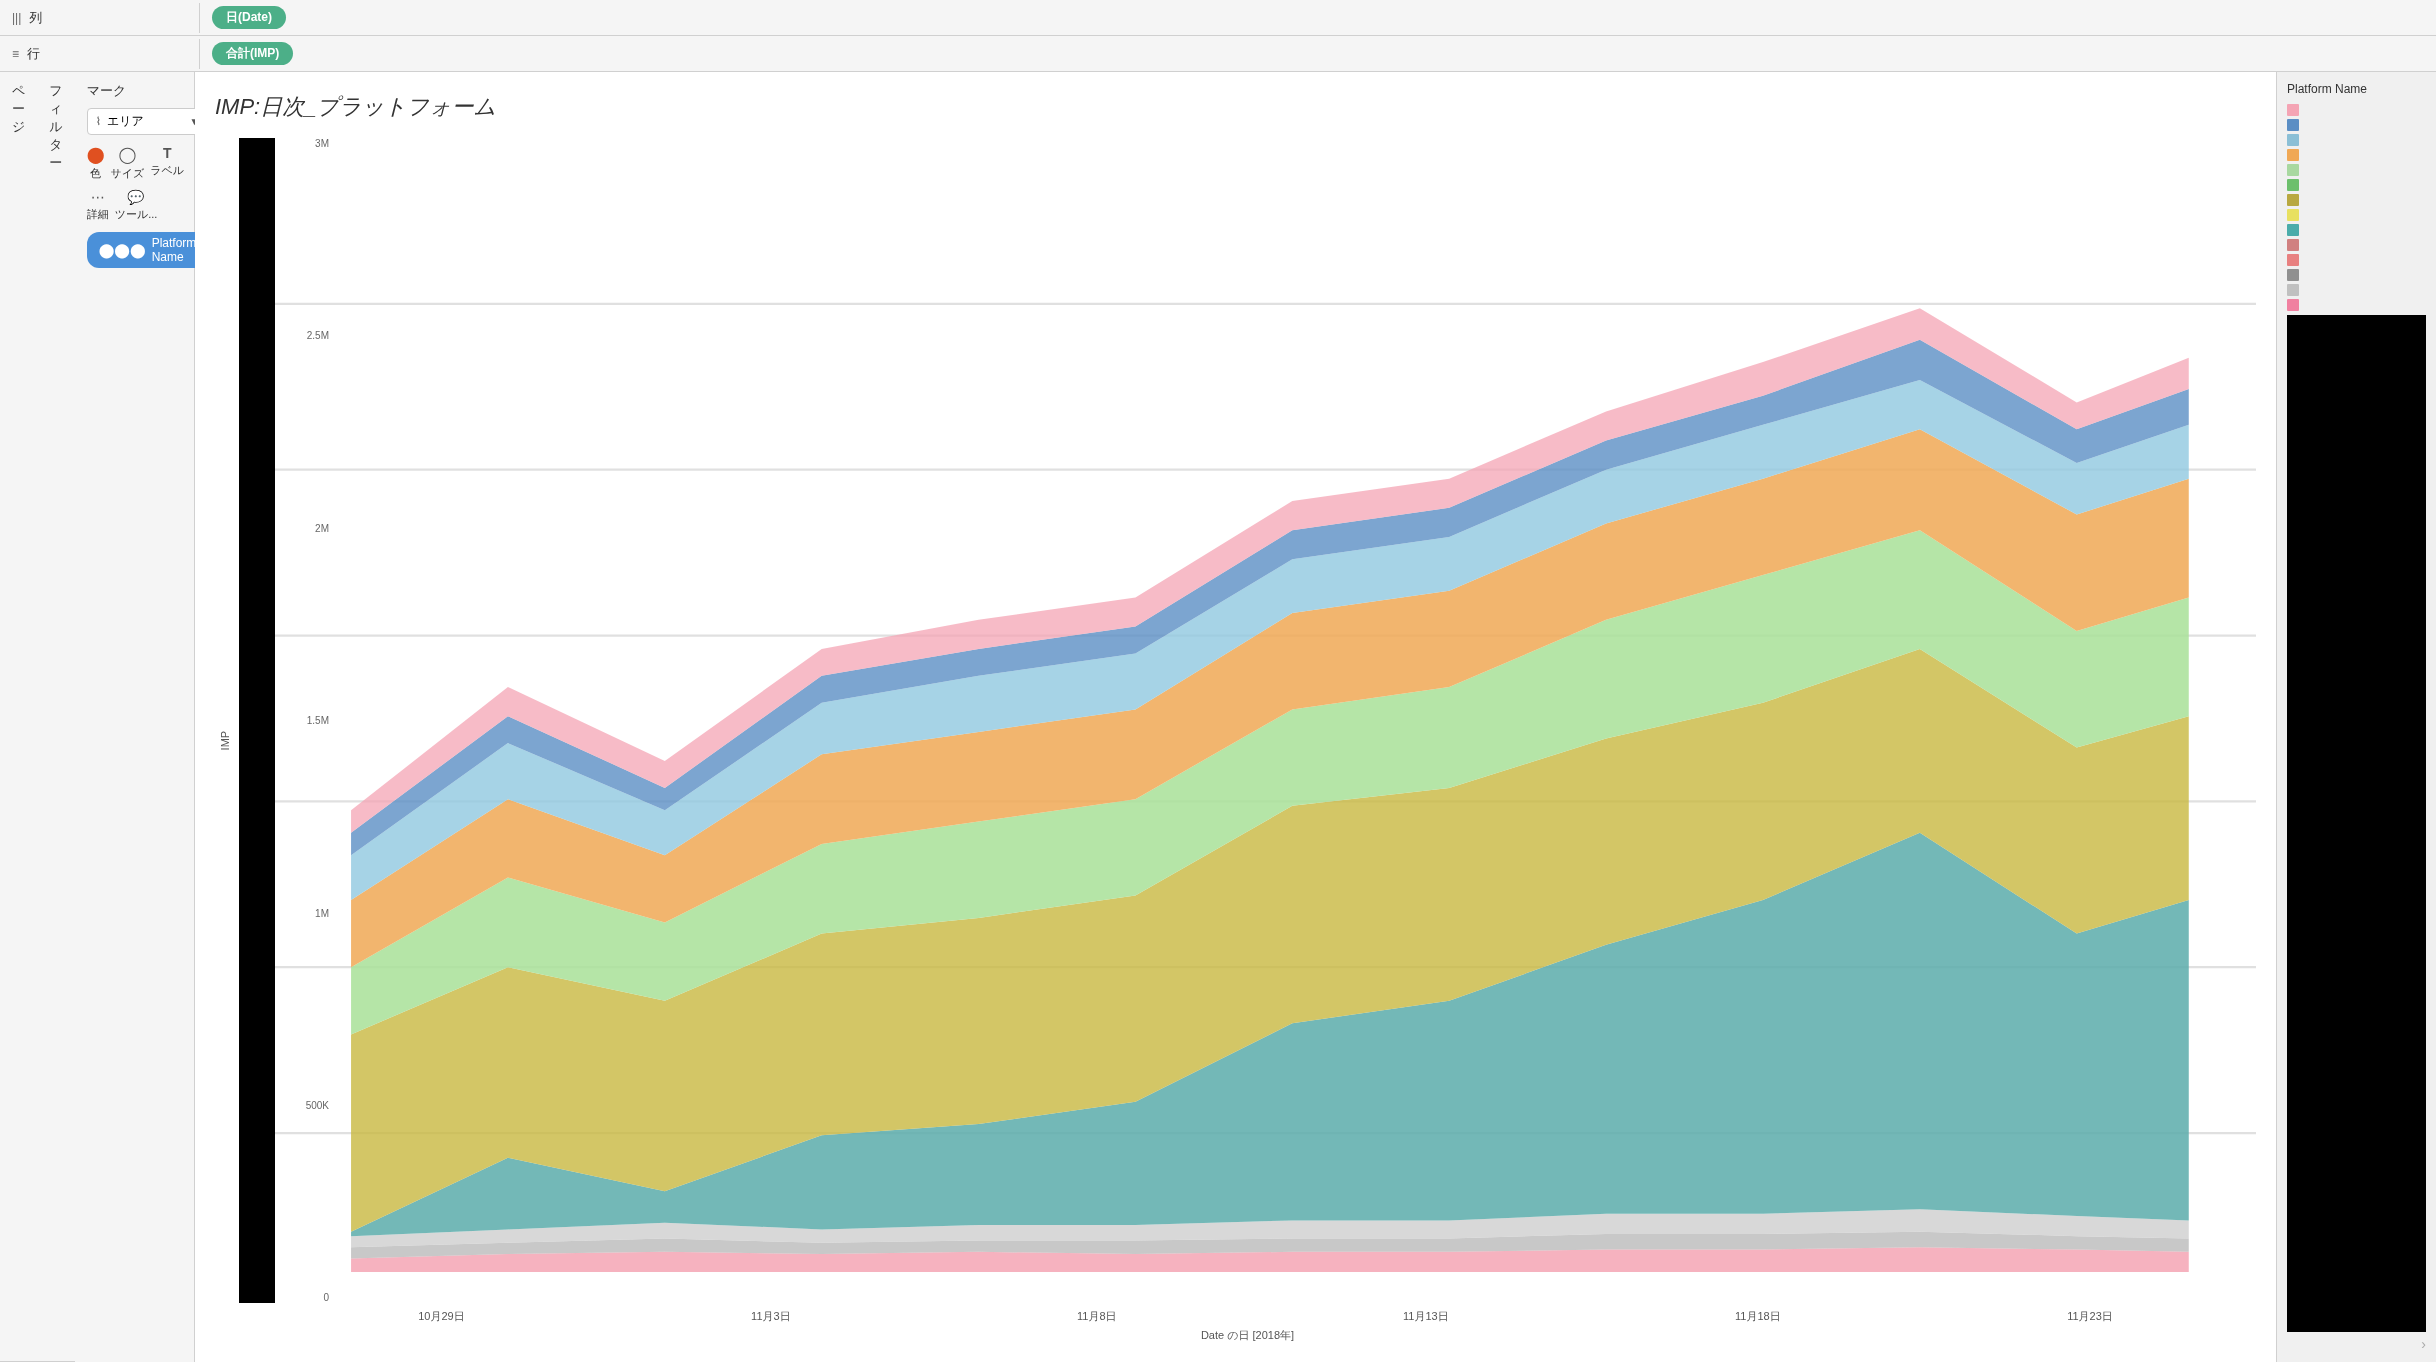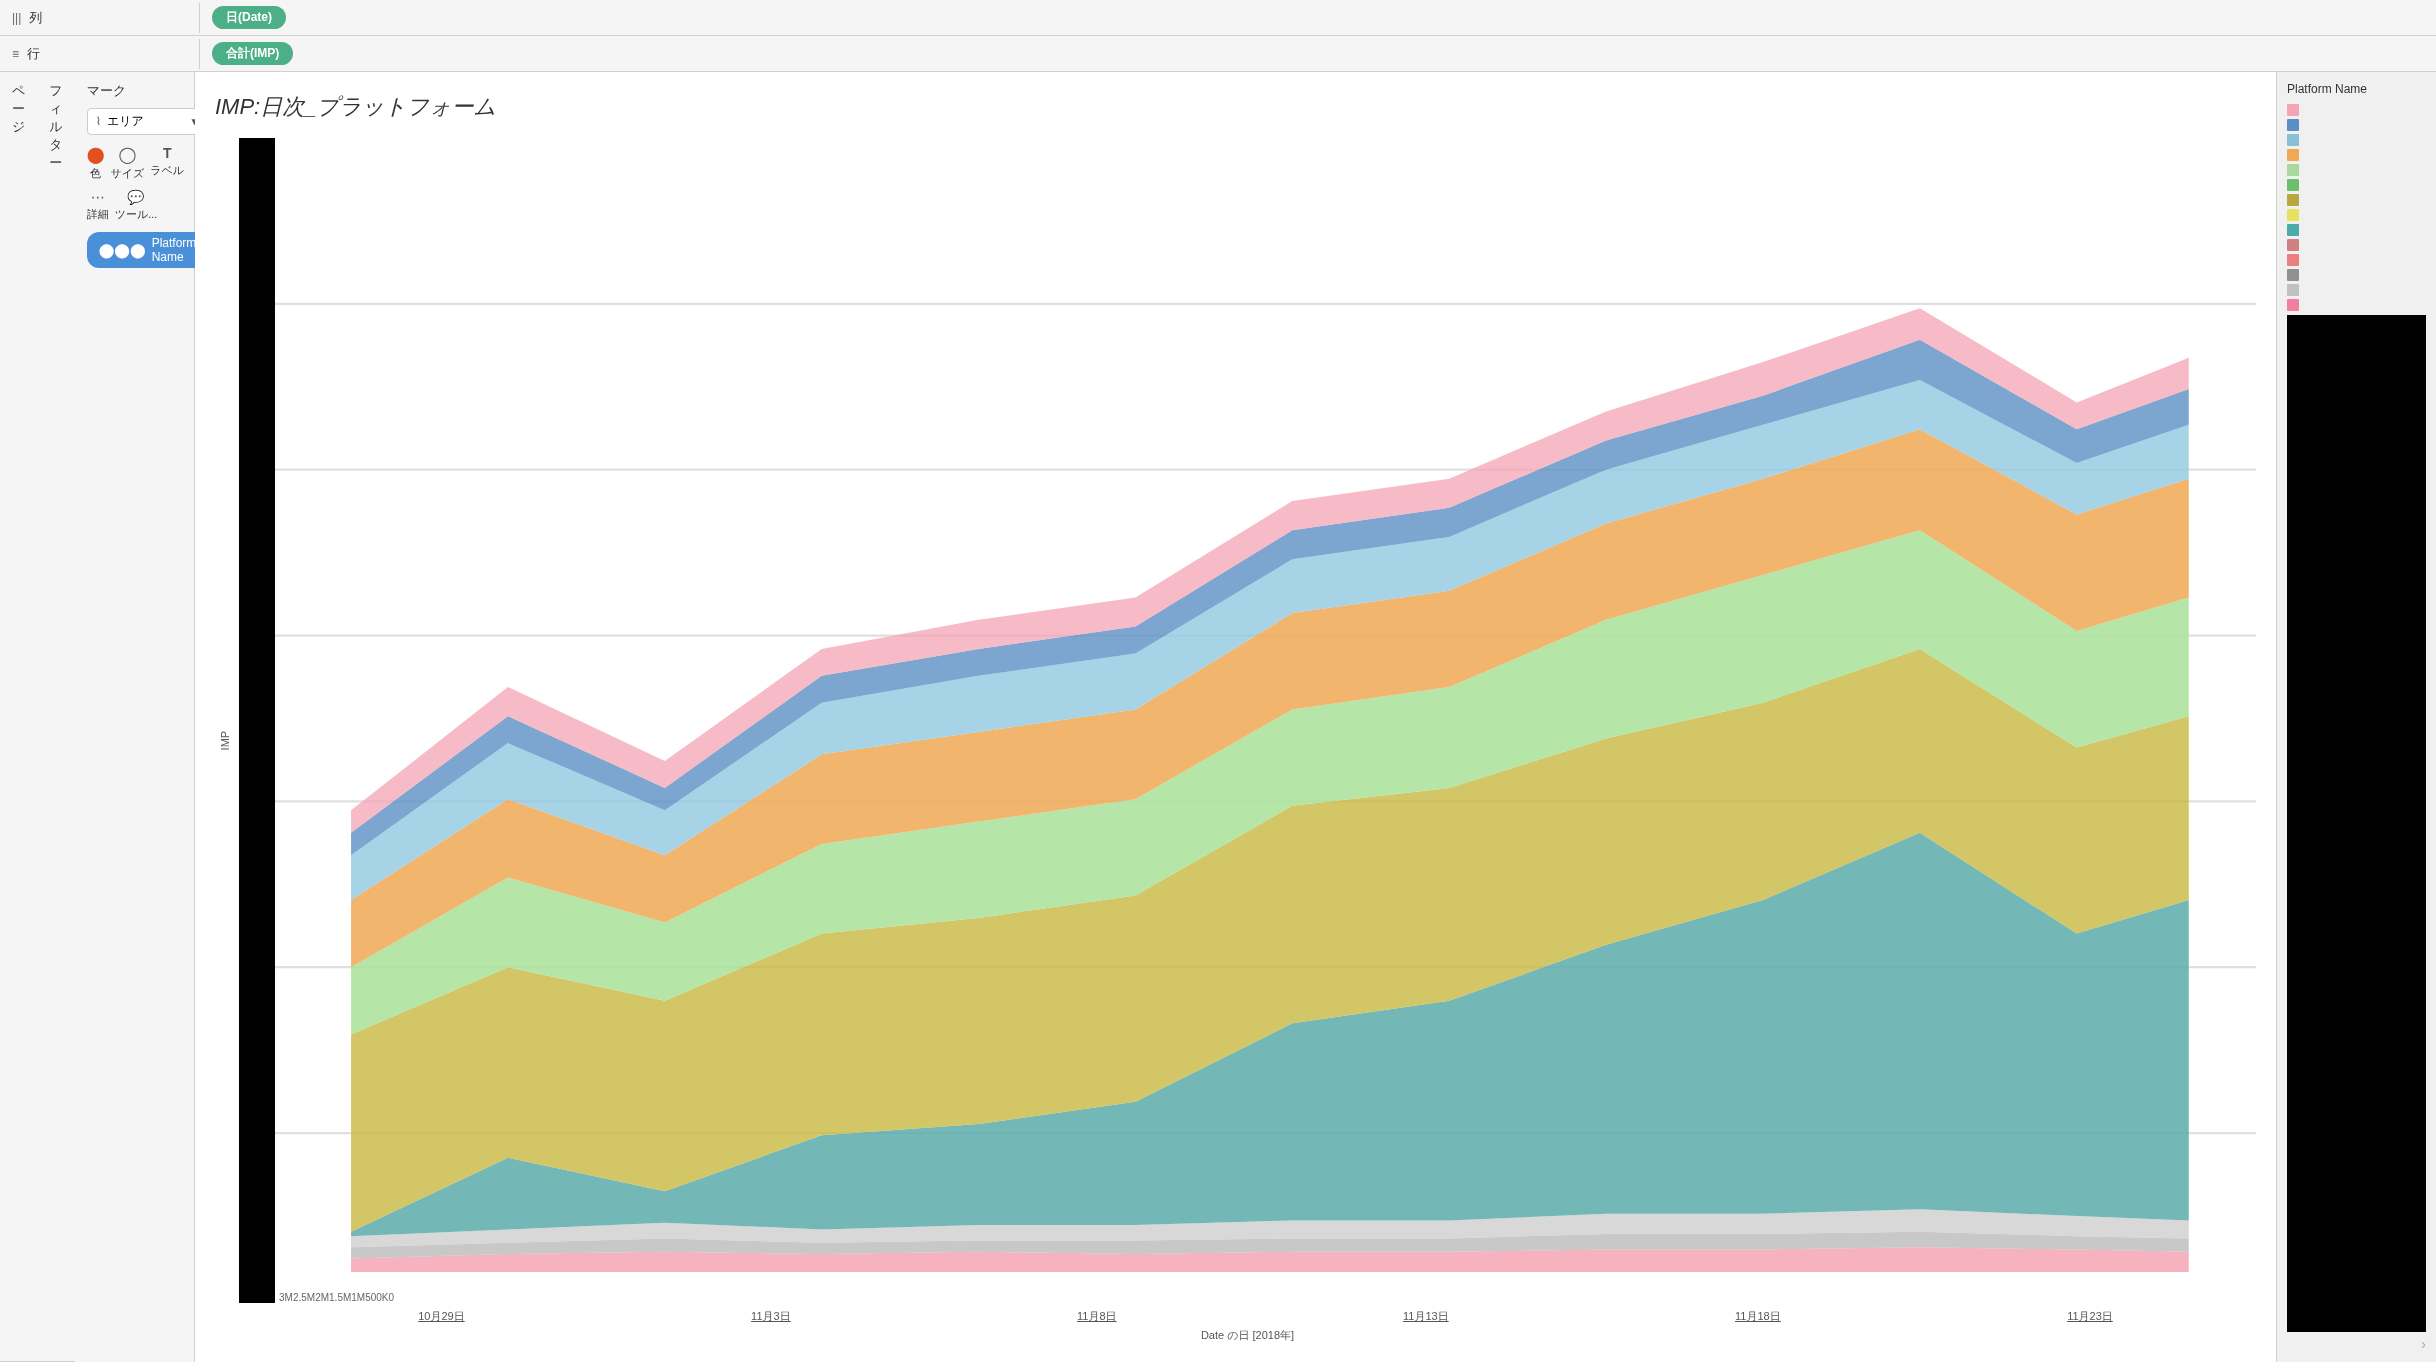--- a/index.html
+++ b/index.html
@@ -177,21 +177,20 @@
       justify-content: center;
       width: 20px;
       margin-right: 4px;
     }
     .chart-x-axis {
       display: flex;
       justify-content: space-around;
       padding: 6px 0 0 0;
       font-size: 11px;
       color: #555;
-      text-decoration: underline;
     }
     .chart-x-label {
       text-align: center;
       font-size: 11px;
       color: #555;
       margin-top: 4px;
     }
 
     
     .legend-panel {
@@ -374,21 +373,21 @@
               50,310 120,258 190,290 260,240 330,228 400,218 470,175 540,165 610,135 680,115 750,90 820,130 870,112
               870,128 820,145 750,108 680,128 610,148 540,178 470,188 400,230 330,240 260,252 190,300 120,270 50,320
             "></polygon>
 
             <polygon fill="#f4a4b4" opacity="0.75" points="
               50,300 120,245 190,278 260,228 330,215 400,205 470,162 540,152 610,122 680,100 750,76 820,118 870,98
               870,112 820,130 750,90 680,115 610,135 540,165 470,175 400,218 330,228 260,240 190,290 120,258 50,310
             "></polygon>
           </svg>
 
-          <div style="position:absolute;left:40px;top:0;bottom:0;width:50px;display:flex;flex-direction:row;justify-content:space-between;align-items:flex-end;font-size:10px;color:#666;pointer-events:none;">
+          <div style="position:absolute;left:40px;top:0;bottom:0;width:50px;display:flex;flex-direction:column;justify-content:space-between;align-items:flex-end;font-size:10px;color:#666;pointer-events:none;">
             <span>3M</span>
             <span>2.5M</span>
             <span>2M</span>
             <span>1.5M</span>
             <span>1M</span>
             <span>500K</span>
             <span>0</span>
           </div>
         </div>
 

